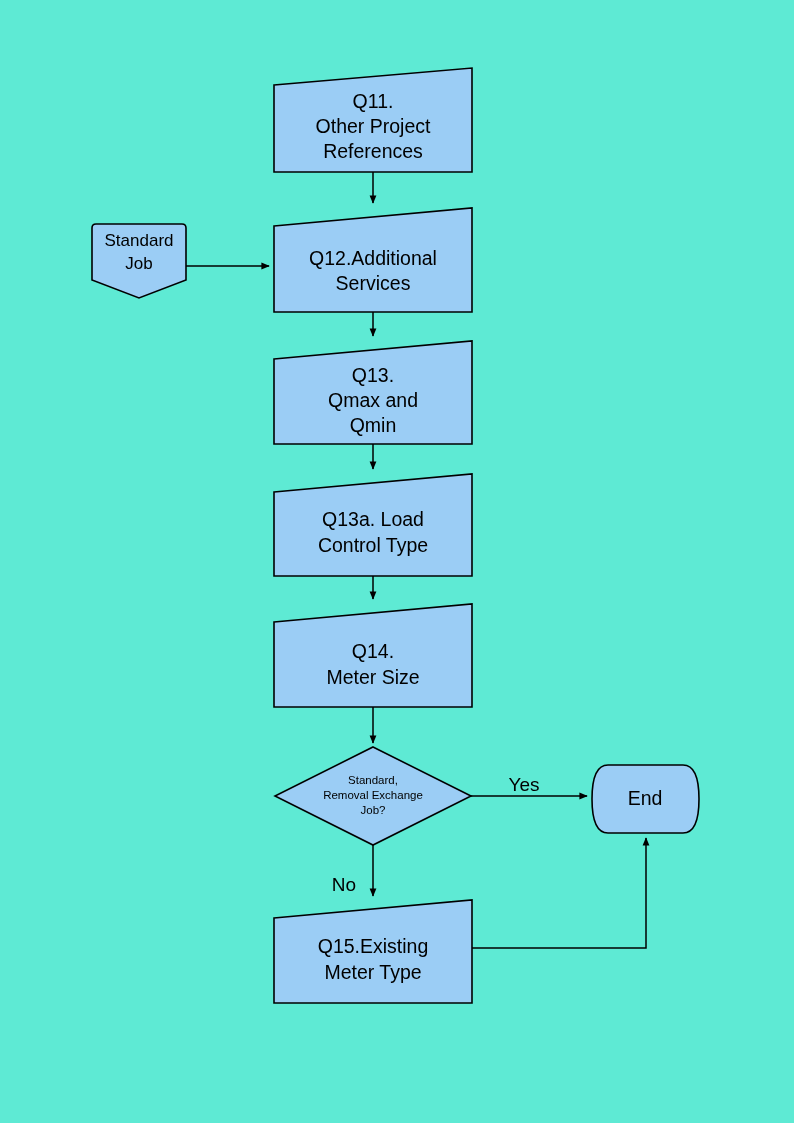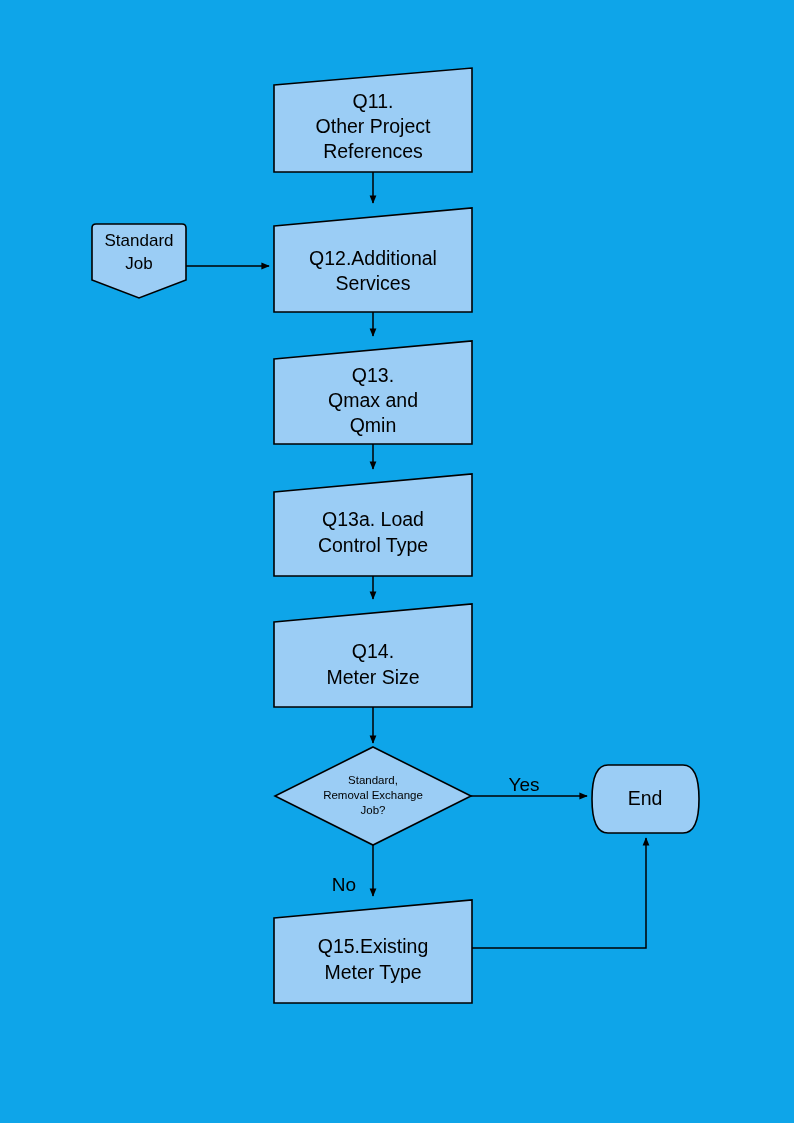--- a/index.html
+++ b/index.html
@@ -11,21 +11,21 @@
   body {
     width: 794px;
     height: 1123px;
     overflow: hidden;
     font-family: "Liberation Sans", sans-serif;
   }
   #diagram-root {
     position: relative;
     width: 794px;
     height: 1123px;
-    background: #0ea5e9;
+    background: #5eead4;
   }
   svg#flow-svg {
     display: block;
     width: 794px;
     height: 1123px;
   }
   .node-shape {
     fill: #9BCDF5;
     stroke: #000000;
     stroke-width: 1.6;

